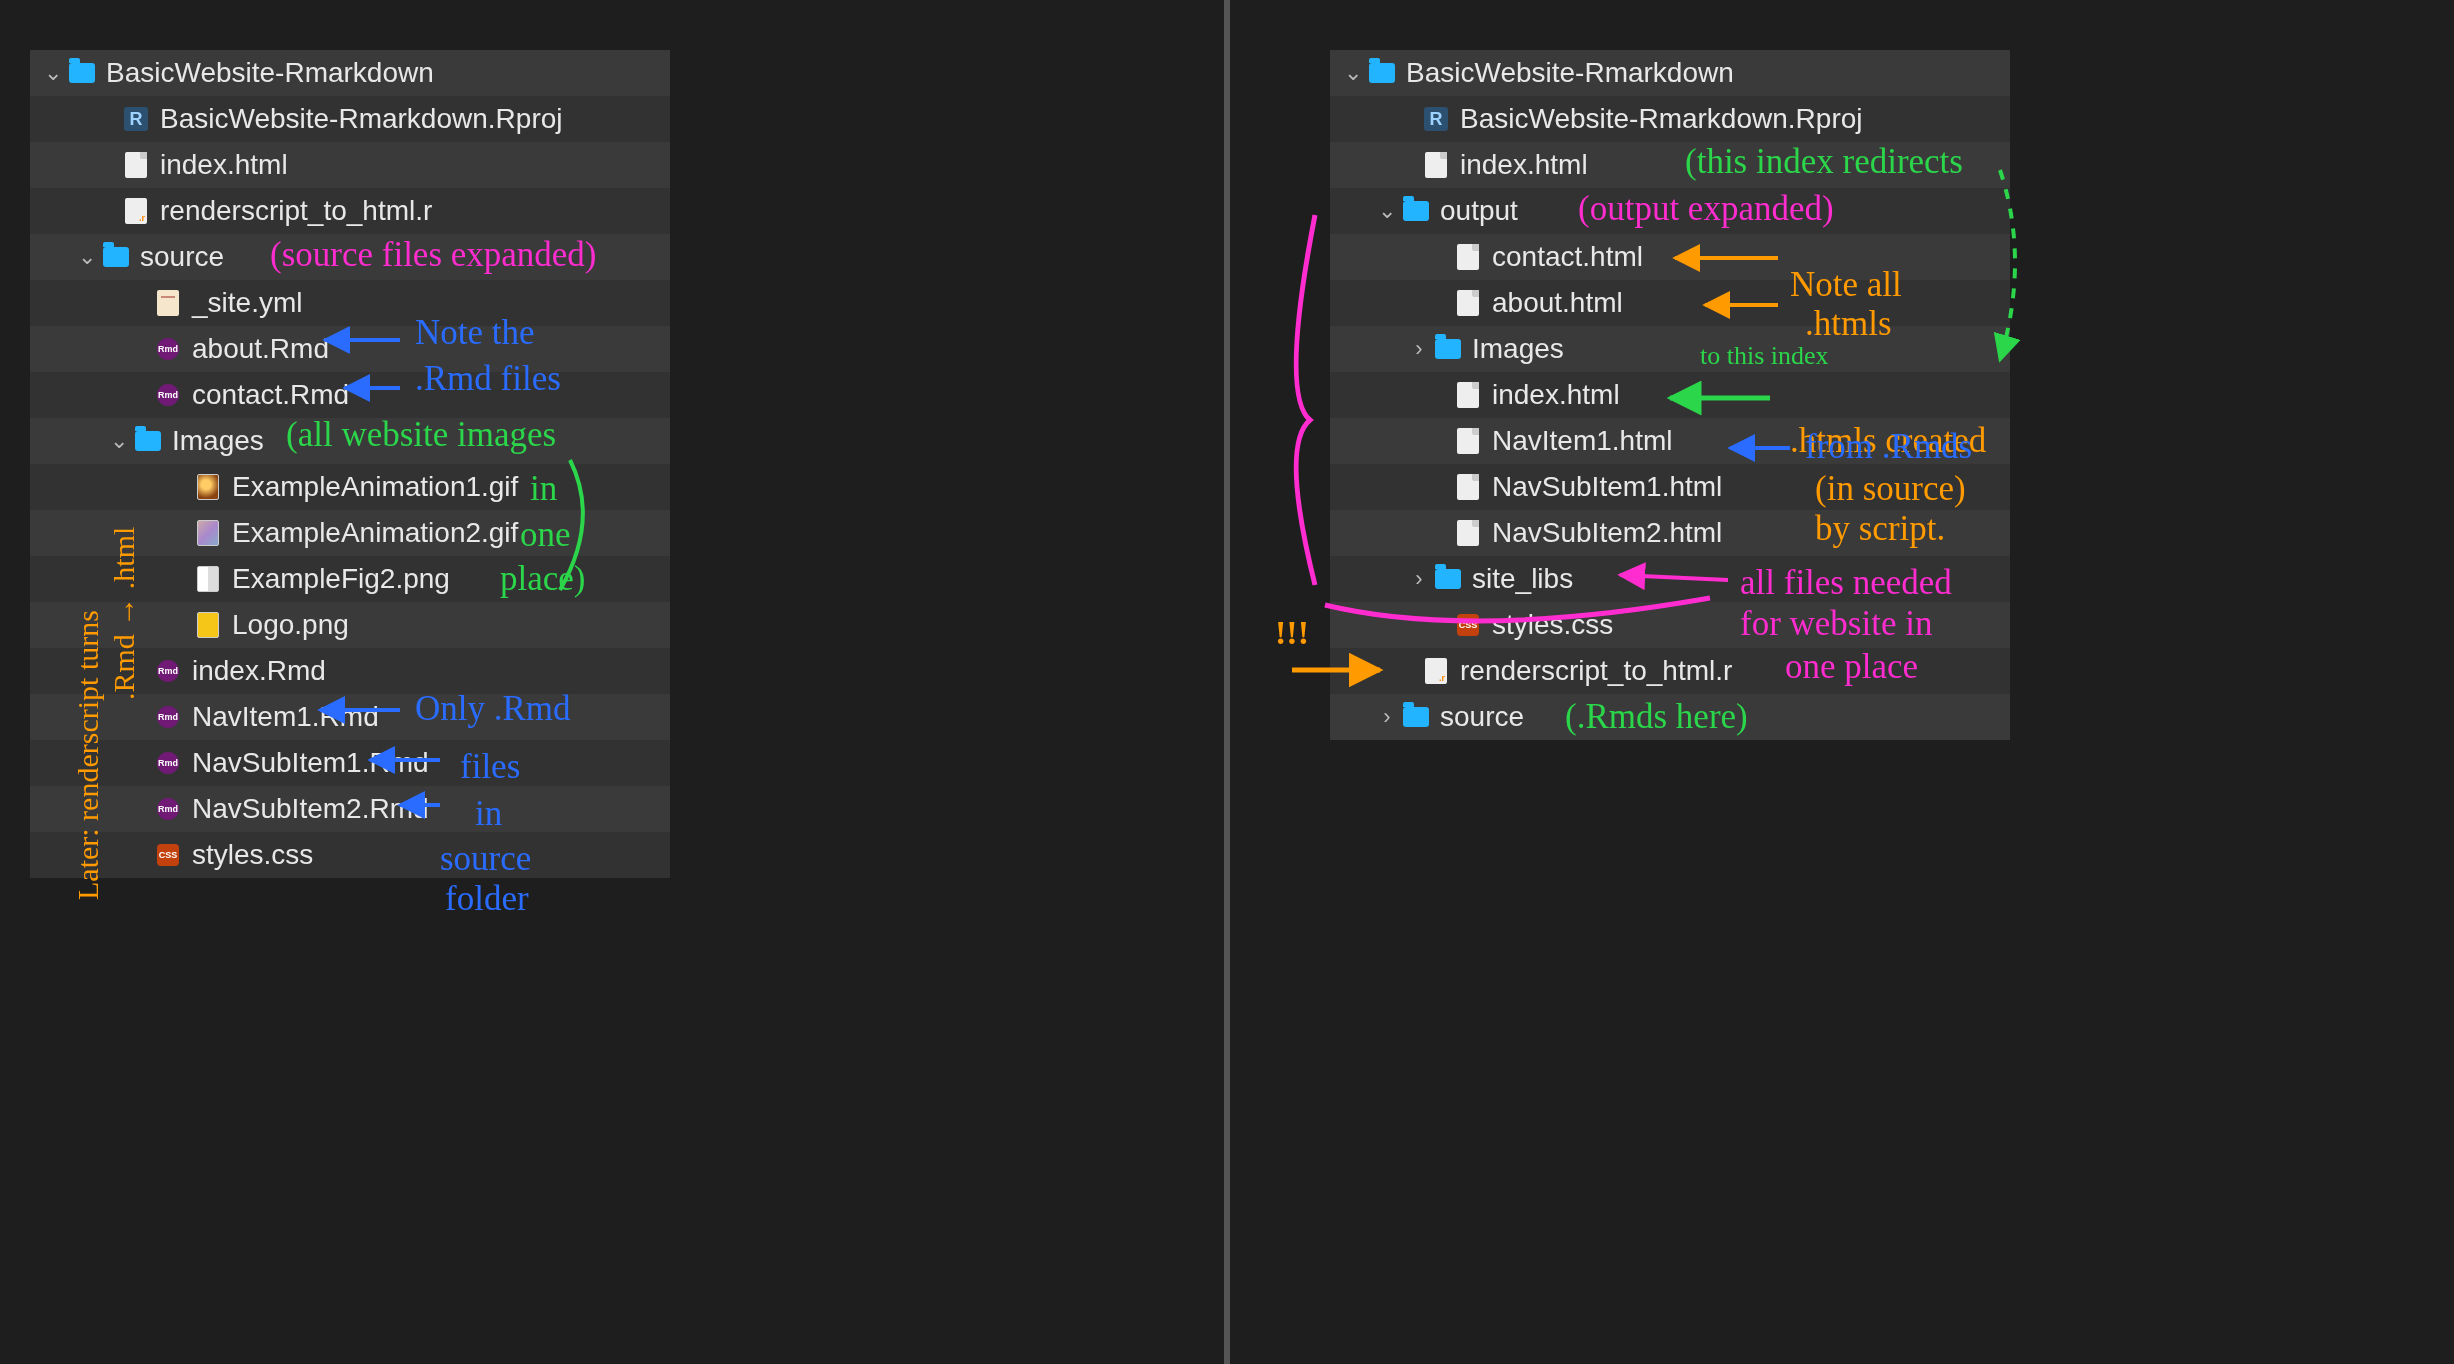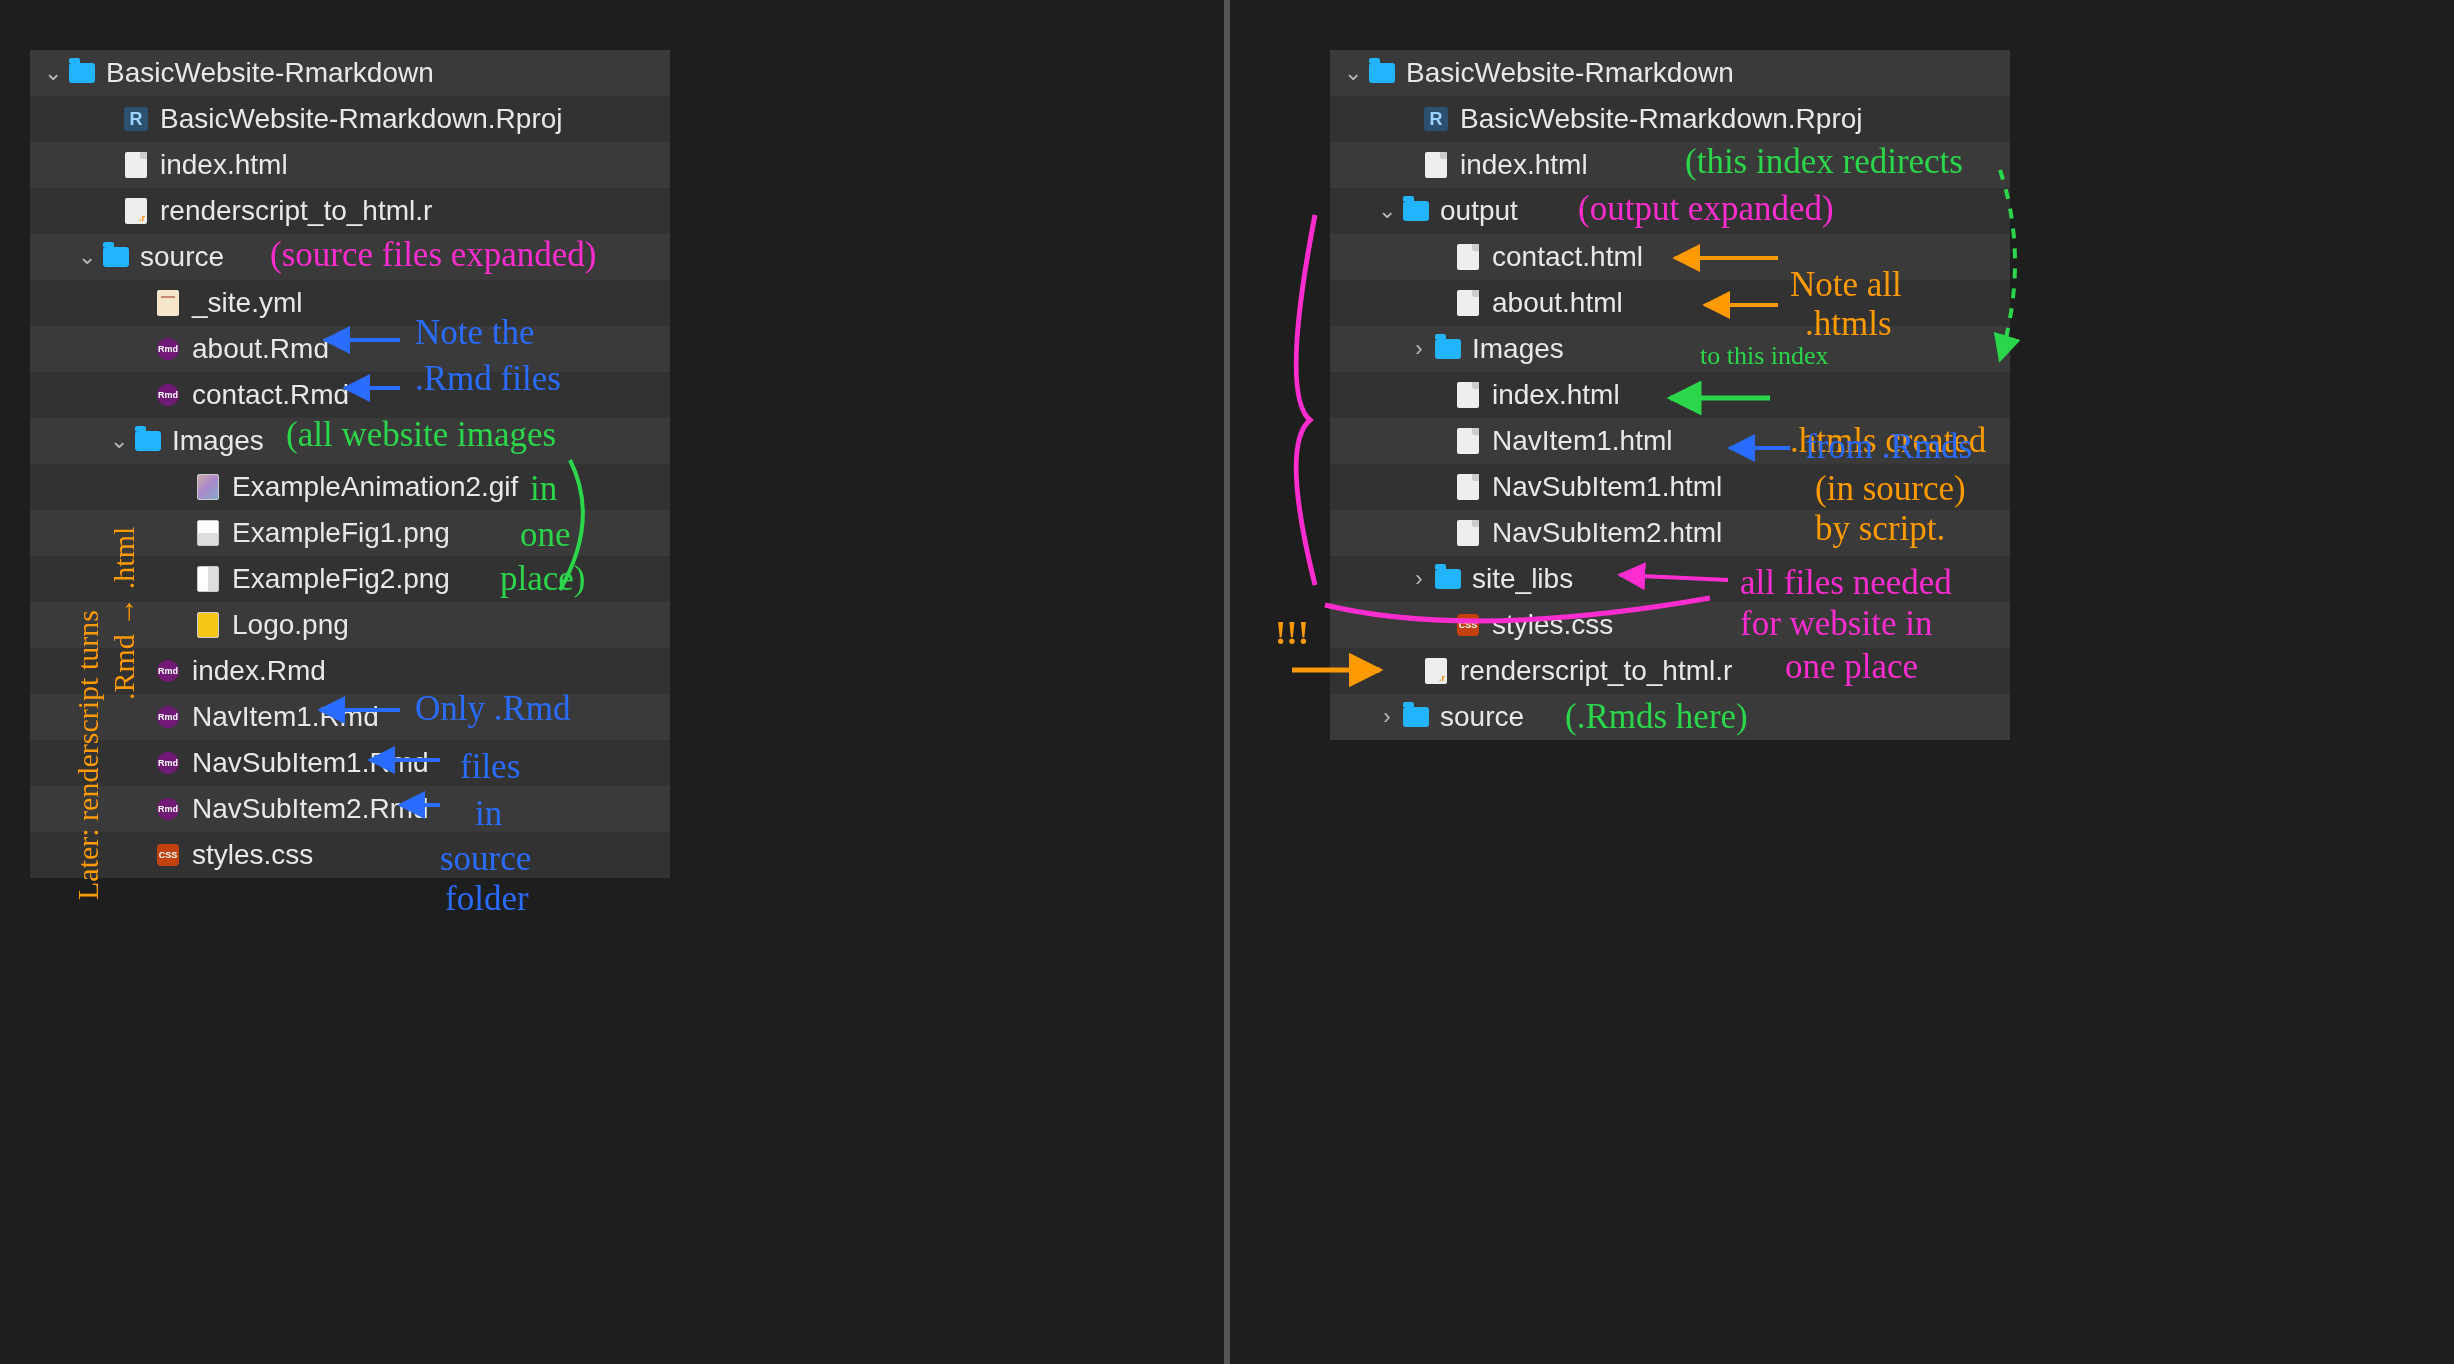--- a/index.html
+++ b/index.html
@@ -122,33 +122,33 @@
           </span>
       <span class="label">contact.Rmd</span>
     </div>
     <div class="row indent3" style="padding-left:80px;">
       <span class="disclosure">⌄</span>
       <span class="icon">
             <span class="i-folder"></span>
           </span>
       <span class="label">Images</span>
     </div>
+    <div class="row indent4 i-gif1">
+      <span class="disclosure"></span>
+      <span class="icon">
+            <span class="i-img"></span>
+          </span>
+      <span class="label">ExampleAnimation1.gif</span>
+    </div>
     <div class="row indent4 i-gif2">
       <span class="disclosure"></span>
       <span class="icon">
             <span class="i-img"></span>
           </span>
       <span class="label">ExampleAnimation2.gif</span>
-    </div>
-    <div class="row indent4 i-png1">
-      <span class="disclosure"></span>
-      <span class="icon">
-            <span class="i-img"></span>
-          </span>
-      <span class="label">ExampleFig1.png</span>
     </div>
     <div class="row indent4 i-png2">
       <span class="disclosure"></span>
       <span class="icon">
             <span class="i-img"></span>
           </span>
       <span class="label">ExampleFig2.png</span>
     </div>
     <div class="row indent4 i-logo">
       <span class="disclosure"></span>

